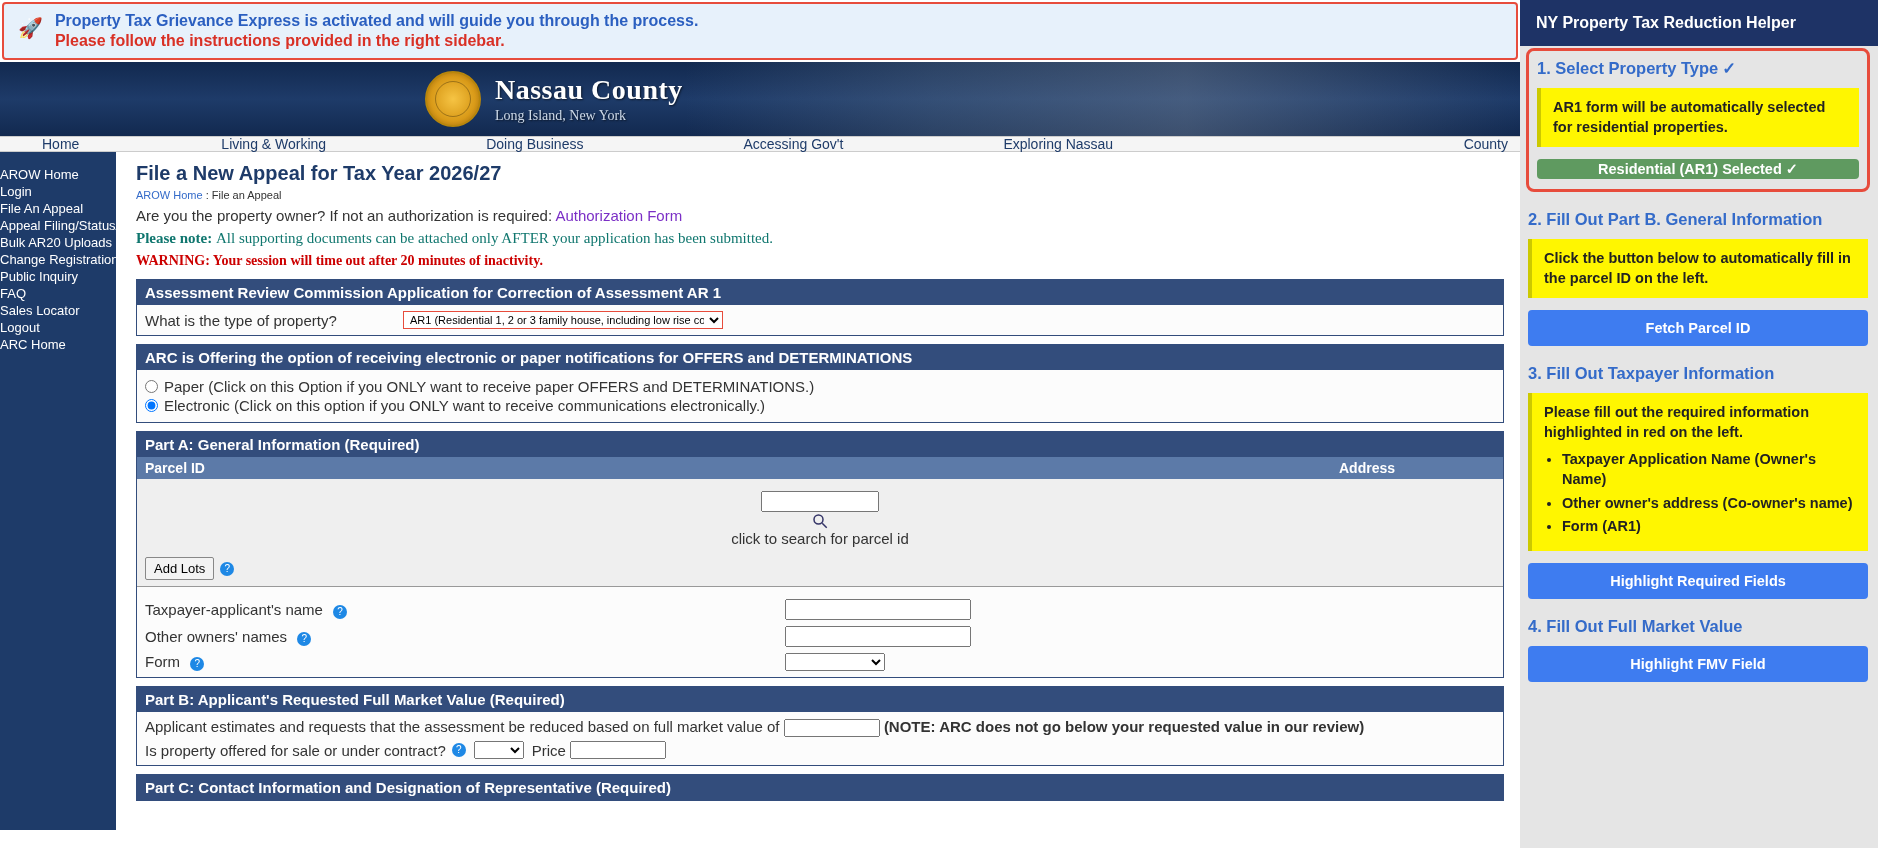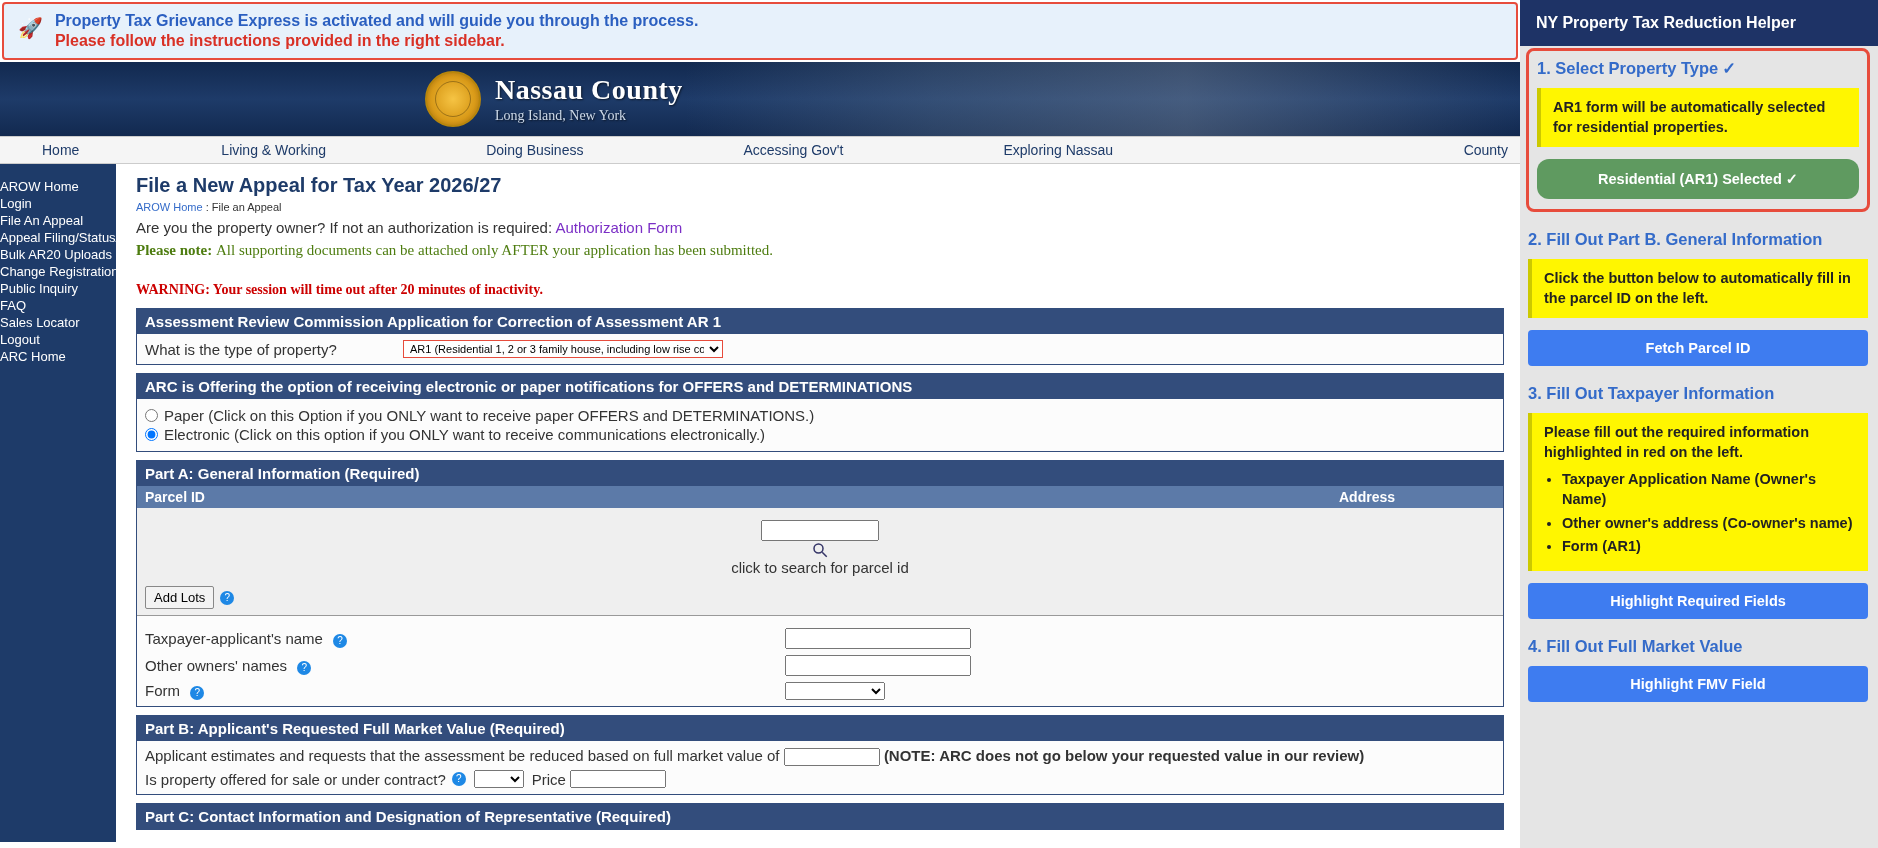--- a/index.html
+++ b/index.html
@@ -17,40 +17,40 @@
 
 .nc-header { background: linear-gradient(180deg, #12294f 0%, #1e3b69 50%, #12294f 100%); height: 74px; position: relative; overflow: hidden; display: flex; align-items: center; }
 .nc-header .seal { width: 56px; height: 56px; border-radius: 50%; background: radial-gradient(circle, #f6c444 0%, #d99a18 60%, #8b5a0a 100%); border: 2px solid #b8860b; margin-left: 425px; position: relative; }
 .nc-header .seal-inner { position: absolute; top: 8px; left: 8px; right: 8px; bottom: 8px; border: 1px solid rgba(0,0,0,0.3); border-radius: 50%; }
 .nc-header .titles { margin-left: 14px; color: #fff; }
 .nc-header .title-main { font-family: Liberation Serif, serif; font-size: 28px; font-weight: bold; letter-spacing: 0.5px; text-shadow: 1px 1px 2px rgba(0,0,0,0.6); }
 .nc-header .title-sub { font-family: Georgia, serif; font-size: 14px; color: #cdd9e8; margin-top: 2px; text-shadow: 1px 1px 2px rgba(0,0,0,0.6); }
 .nc-header::after { content:""; position:absolute; right:0; top:0; bottom:0; width:55%; background: linear-gradient(90deg, rgba(18,41,79,0) 0%, rgba(120,140,160,0.25) 30%, rgba(160,170,180,0.3) 60%, rgba(18,41,79,0) 100%); pointer-events:none; }
 
 
-.top-nav { background: #f5f5f5; border-top: 1px solid #ccc; border-bottom: 1px solid #ccc; height: 28px; display: flex; align-items: center; font-size: 14px; color: #1e3b69; }
+.top-nav { background: #f5f5f5; border-top: 1px solid #ccc; border-bottom: 1px solid #ccc; height: 16px; display: flex; align-items: center; font-size: 14px; color: #1e3b69; }
 .top-nav .nav-item { padding: 0 80px; cursor: pointer; }
 .top-nav .nav-item:first-child { padding-left: 42px; padding-right: 62px; }
 
 
 .body-row { display: flex; height: calc(100% - 170px); }
 
 
 .left-side { width: 116px; background: #1e3b69; color: #fff; font-size: 13px; padding-top: 14px; overflow: hidden; }
 .left-side a { display: block; color: #fff; text-decoration: none; padding: 1px 0 1px 0; white-space: nowrap; cursor: pointer; }
 
 
 .content { flex: 1; padding: 10px 16px 0 20px; font-size: 14px; overflow: hidden; }
 .content h2 { color: #1e3b69; font-size: 20px; font-weight: bold; margin-bottom: 4px; }
 .breadcrumb { font-size: 11px; margin-bottom: 6px; }
 .breadcrumb a { color: #346bc9; text-decoration: none; }
 .breadcrumb .sep { color: #333; }
 .q-owner { font-size: 15px; margin: 2px 0 6px; }
 .q-owner a { color: #7b2fc6; text-decoration: none; }
-.note1 { color: #4d7c0f; font-size: 15px; font-family: Georgia, serif; margin-bottom: 23px; }
+.note1 { color: #0f766e; font-size: 15px; font-family: Georgia, serif; margin-bottom: 6px; }
 .note1 b { font-weight: bold; }
 .note2 { color: #c00; font-size: 14px; font-family: Georgia, serif; font-weight: bold; margin-bottom: 10px; }
 
 
 .panel { border: 1px solid #334d7c; margin-bottom: 8px; }
 .panel-head { background: #334d7c; color: #fff; font-weight: bold; padding: 4px 8px; font-size: 15px; }
 .panel-sub { background: #5c7aa8; color: #fff; font-weight: bold; padding: 3px 8px; font-size: 14px; display: flex; }
 .panel-body { padding: 6px 8px; background: #fcfcfc; font-size: 15px; }
 .panel-body.grey { background: #efefef; }
 
@@ -85,21 +85,21 @@
 
 .sbr-head { background: #1e3366; color: #fff; font-weight: bold; padding: 14px 16px; font-size: 16px; }
 .sbr-body { flex: 1; padding: 4px 10px 0 8px; overflow: hidden; }
 .step { margin-bottom: 18px; }
 .step.highlight { border: 3px solid #e74c3c; border-radius: 8px; padding: 8px 8px 10px; margin: -2px -2px 18px; }
 .step-title { color: #346bc9; font-weight: bold; font-size: 16.5px; margin-bottom: 10px; }
 .step .tick { color: #346bc9; margin-left: 4px; }
 .note-box { background: #fff600; border-left: 4px solid #ccc900; padding: 10px 12px; font-size: 14.5px; font-weight: bold; color: #222; margin-bottom: 12px; line-height: 1.35; }
 .note-box ul { margin: 8px 0 0 18px; font-weight: normal; }
 .note-box ul li { margin-bottom: 4px; font-weight: bold; }
-.btn-green { background: #5f9a60; color: #fff; text-align: center; padding: 12px 6px; border-radius: 12px; font-size: 14.5px; font-weight: 600; cursor: default; }
+.btn-green { background: #5f9a60; color: #fff; text-align: center; padding: 2px 6px; border-radius: 4px; font-size: 14.5px; font-weight: 600; cursor: default; }
 .btn-blue { background: #3e7cf0; color: #fff; text-align: center; padding: 10px 6px; border-radius: 4px; font-size: 14.5px; font-weight: 600; cursor: pointer; }
 .btn-green .tick2 { margin-left: 4px; }
 .note-lead { font-weight: bold; }
 svg.mag-ic { width:18px; height:18px; }
 </style>
 </head>
 <body>
 
 <div class="container">
   <div class="main-area">

